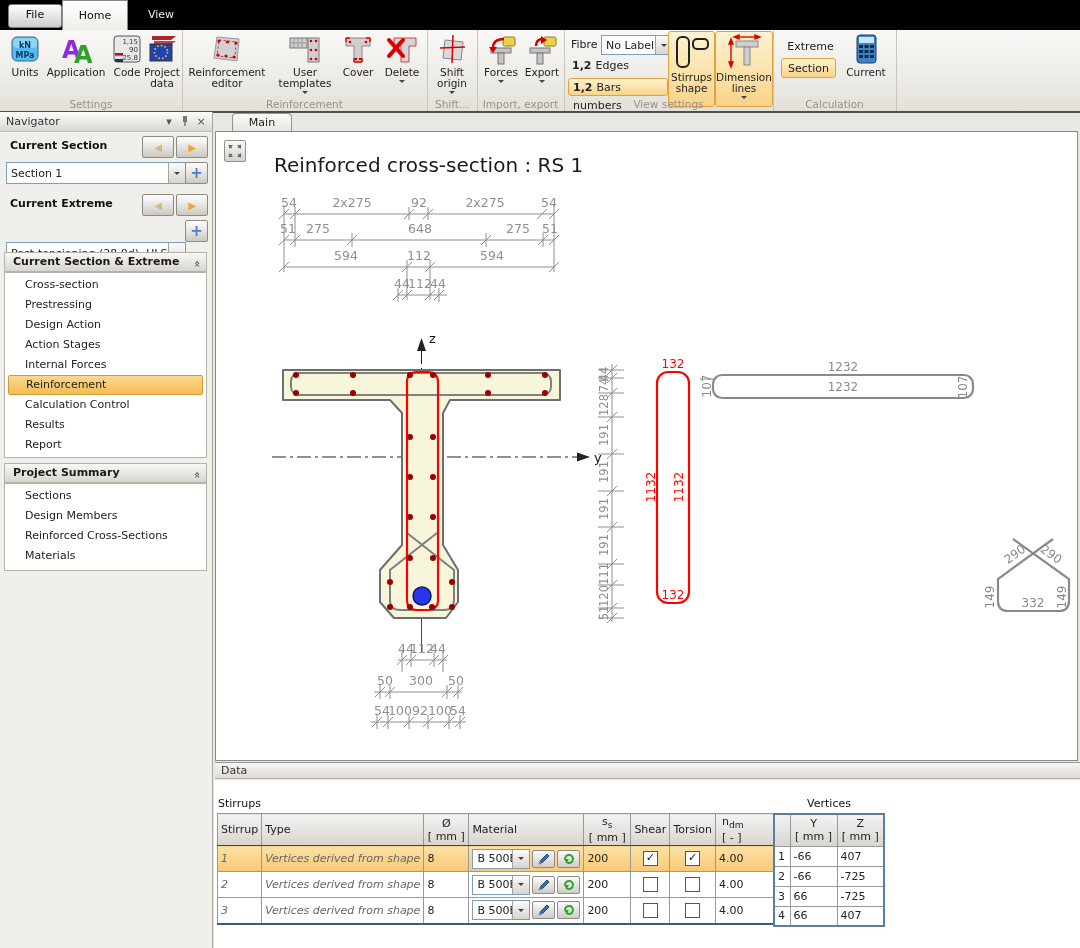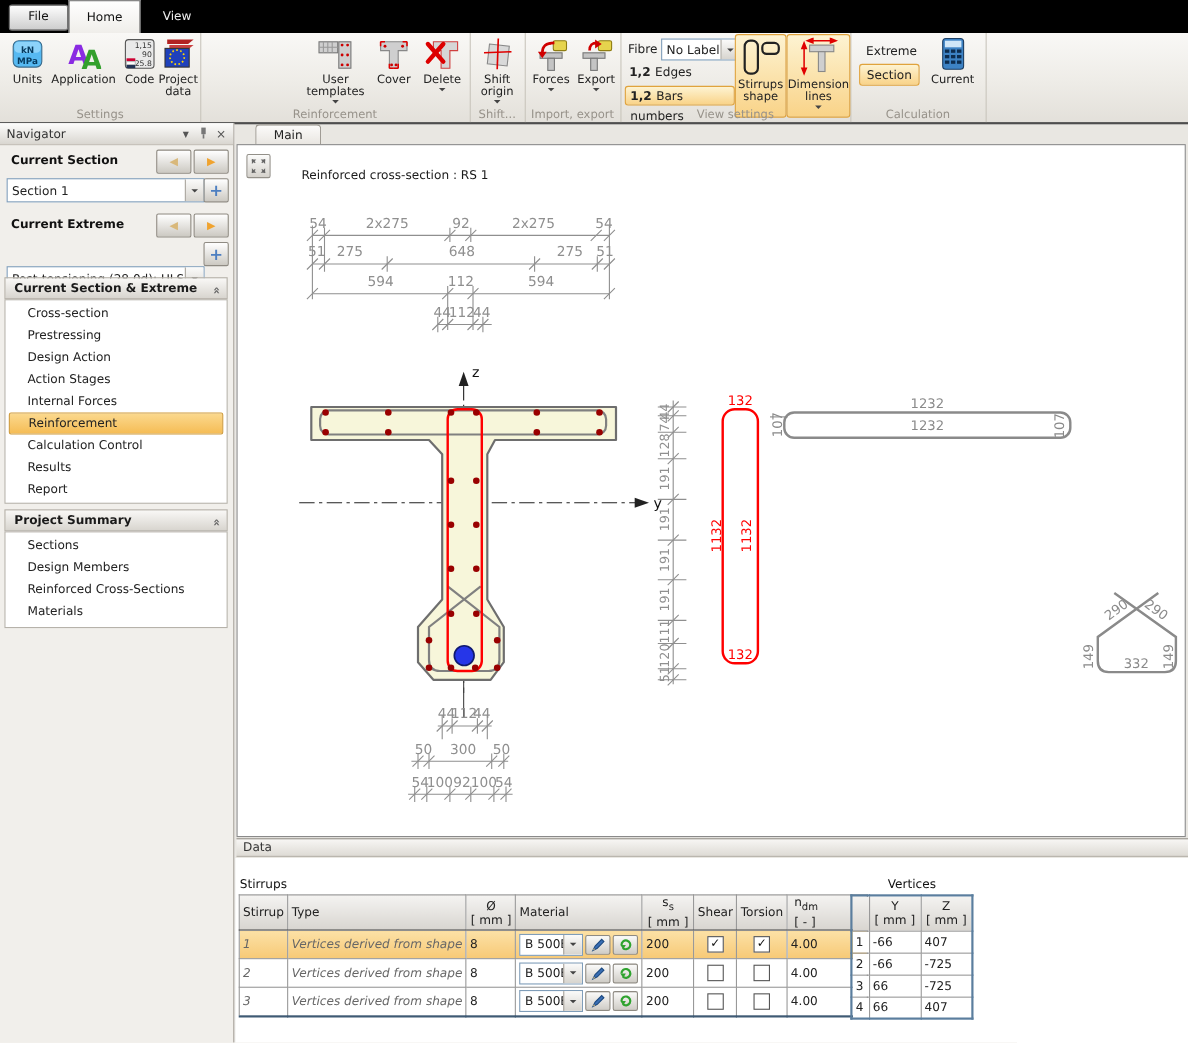--- a/index.html
+++ b/index.html
@@ -60,21 +60,21 @@
     margin:0 3px;padding-left:17px;height:18px;line-height:18px;}
   
   #doc-tab{position:absolute;left:232px;top:113px;width:58px;height:18px;
     background:linear-gradient(#fcfbfa,#e8e5e0);border:1px solid #98948c;border-bottom:none;
     border-radius:4px 4px 0 0;text-align:center;line-height:18px;}
   #canvas{position:absolute;left:215px;top:131px;width:863px;height:630px;background:#fff;
     border:1px solid #8a8a8a;box-sizing:border-box;}
   #fit-btn{position:absolute;left:8px;top:8px;width:20px;height:20px;
     background:linear-gradient(#fbfbfa,#d5d2cc);border:1px solid #939089;border-radius:2px;
     display:flex;align-items:center;justify-content:center;}
-  #canvas-title{position:absolute;left:58px;top:21px;font-size:11px;color:#1a1a1a;}
+  #canvas-title{position:absolute;left:58px;top:21px;font-size:20px;color:#1a1a1a;}
   #draw{position:absolute;left:0;top:0;}
   
   #data-strip{position:absolute;left:215px;top:762px;width:865px;height:17px;
     background:linear-gradient(#f7f6f4,#dedbd5);border-top:1px solid #9a968e;
     border-bottom:1px solid #b5b1a9;line-height:16px;padding-left:6px;box-sizing:border-box;color:#333;}
   #data-body{position:absolute;left:214px;top:780px;width:866px;height:168px;background:#fff;}
   .tbl-label{position:absolute;font-size:11px;color:#111;}
   table{border-collapse:collapse;table-layout:fixed;}
   #stirrups-table{position:absolute;left:3px;top:33px;border:1px solid #555;border-bottom:2px solid #3f5a74;}
   #stirrups-table th,#stirrups-table td{border:1px solid #999;overflow:hidden;white-space:nowrap;
@@ -148,20 +148,35 @@
           <path d="M8,8 h22 l-4,3 h-18 z" fill="#c94040"></path>
           <rect x="4" y="11" width="22" height="17" fill="#1f41bb" stroke="#333"></rect>
           <circle cx="15" cy="19" r="6.5" fill="none" stroke="#ffd700" stroke-width="1.6" stroke-dasharray="1.5 2.2"></circle>
         </svg>
         <span>Project data</span>
       </div>
       <div class="gcap">Settings</div>
     </div>
 
     <div class="rgroup" style="left:182px;width:245px;">
+      <div class="rbtn" style="left:4px;width:82px;">
+        <svg width="34" height="32">
+          <polygon points="7,4 29,6 27,28 4,25" fill="#d2d2d2" stroke="#999"></polygon>
+          <polygon points="9,7 26,9 25,25 7,23" fill="none" stroke="#e03030" stroke-dasharray="2.5 2"></polygon>
+          <g fill="#cc0000">
+              <circle cx="9" cy="8" r="1.6"></circle>
+              <circle cx="26" cy="10" r="1.6"></circle>
+              <circle cx="24" cy="24" r="1.6"></circle>
+              <circle cx="8" cy="22" r="1.6"></circle>
+              <circle cx="17.5" cy="9" r="1.6"></circle>
+              <circle cx="16" cy="23" r="1.6"></circle>
+            </g>
+        </svg>
+        <span>Reinforcement editor</span>
+      </div>
       <div class="rbtn" style="left:92px;width:62px;">
         <svg width="34" height="32">
           <rect x="2" y="5" width="17" height="10" fill="#cfcfcf" stroke="#777"></rect>
           <path d="M6,5 v10 M10,5 v10 M14,5 v10 M2,10 h17" stroke="#999" fill="none"></path>
           <rect x="20" y="5" width="11" height="24" fill="#cfcfcf" stroke="#777"></rect>
           <g fill="#cc0000">
               <circle cx="23" cy="8" r="1.3"></circle>
               <circle cx="28" cy="8" r="1.3"></circle>
               <circle cx="23" cy="17" r="1.3"></circle>
               <circle cx="28" cy="17" r="1.3"></circle>

